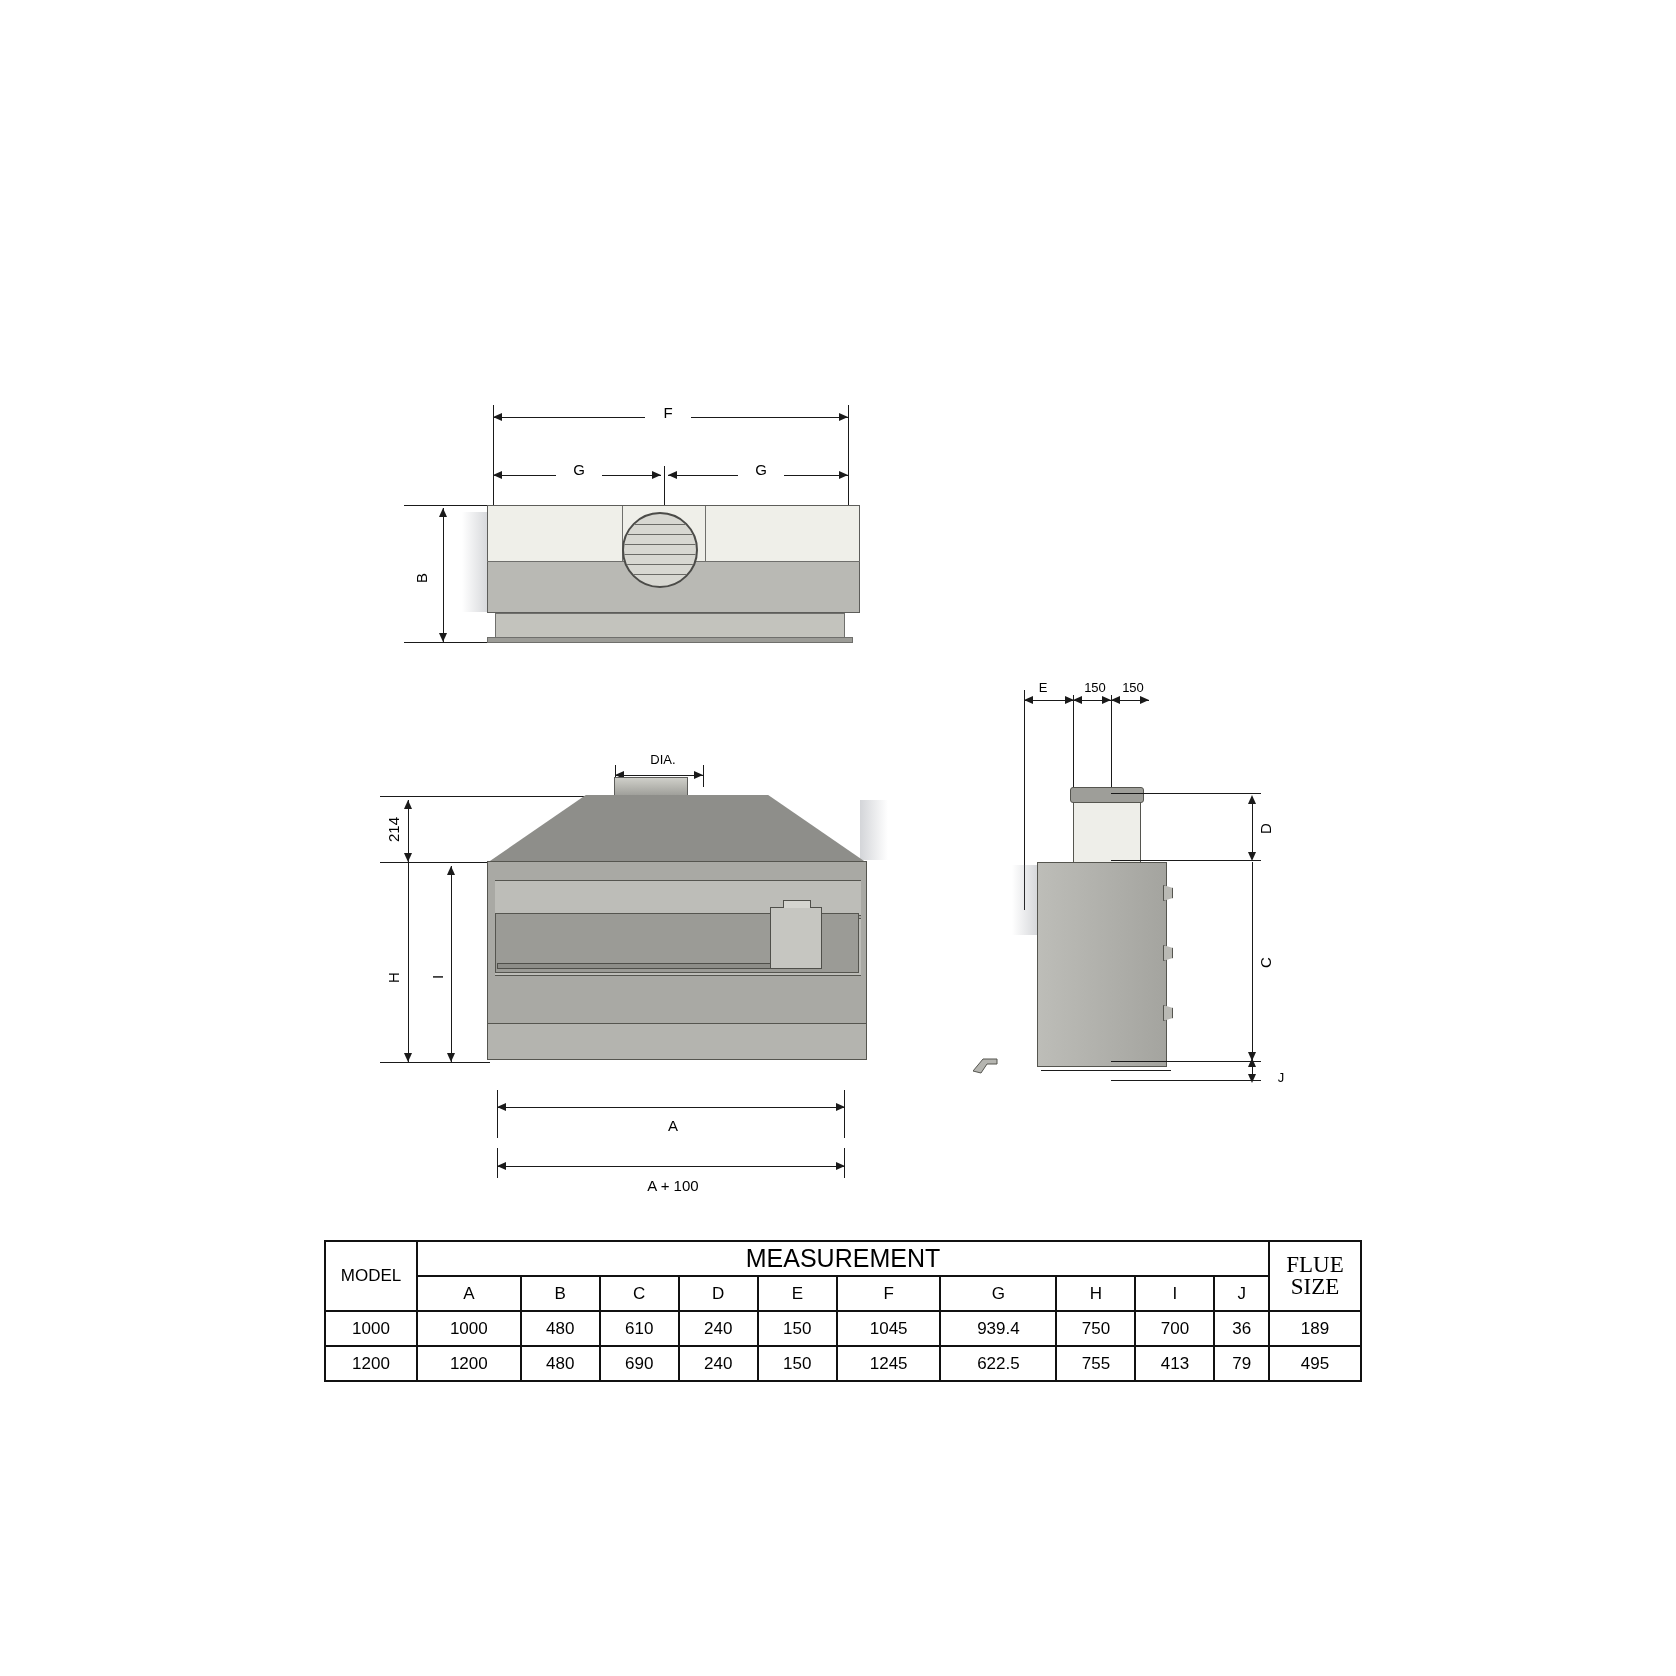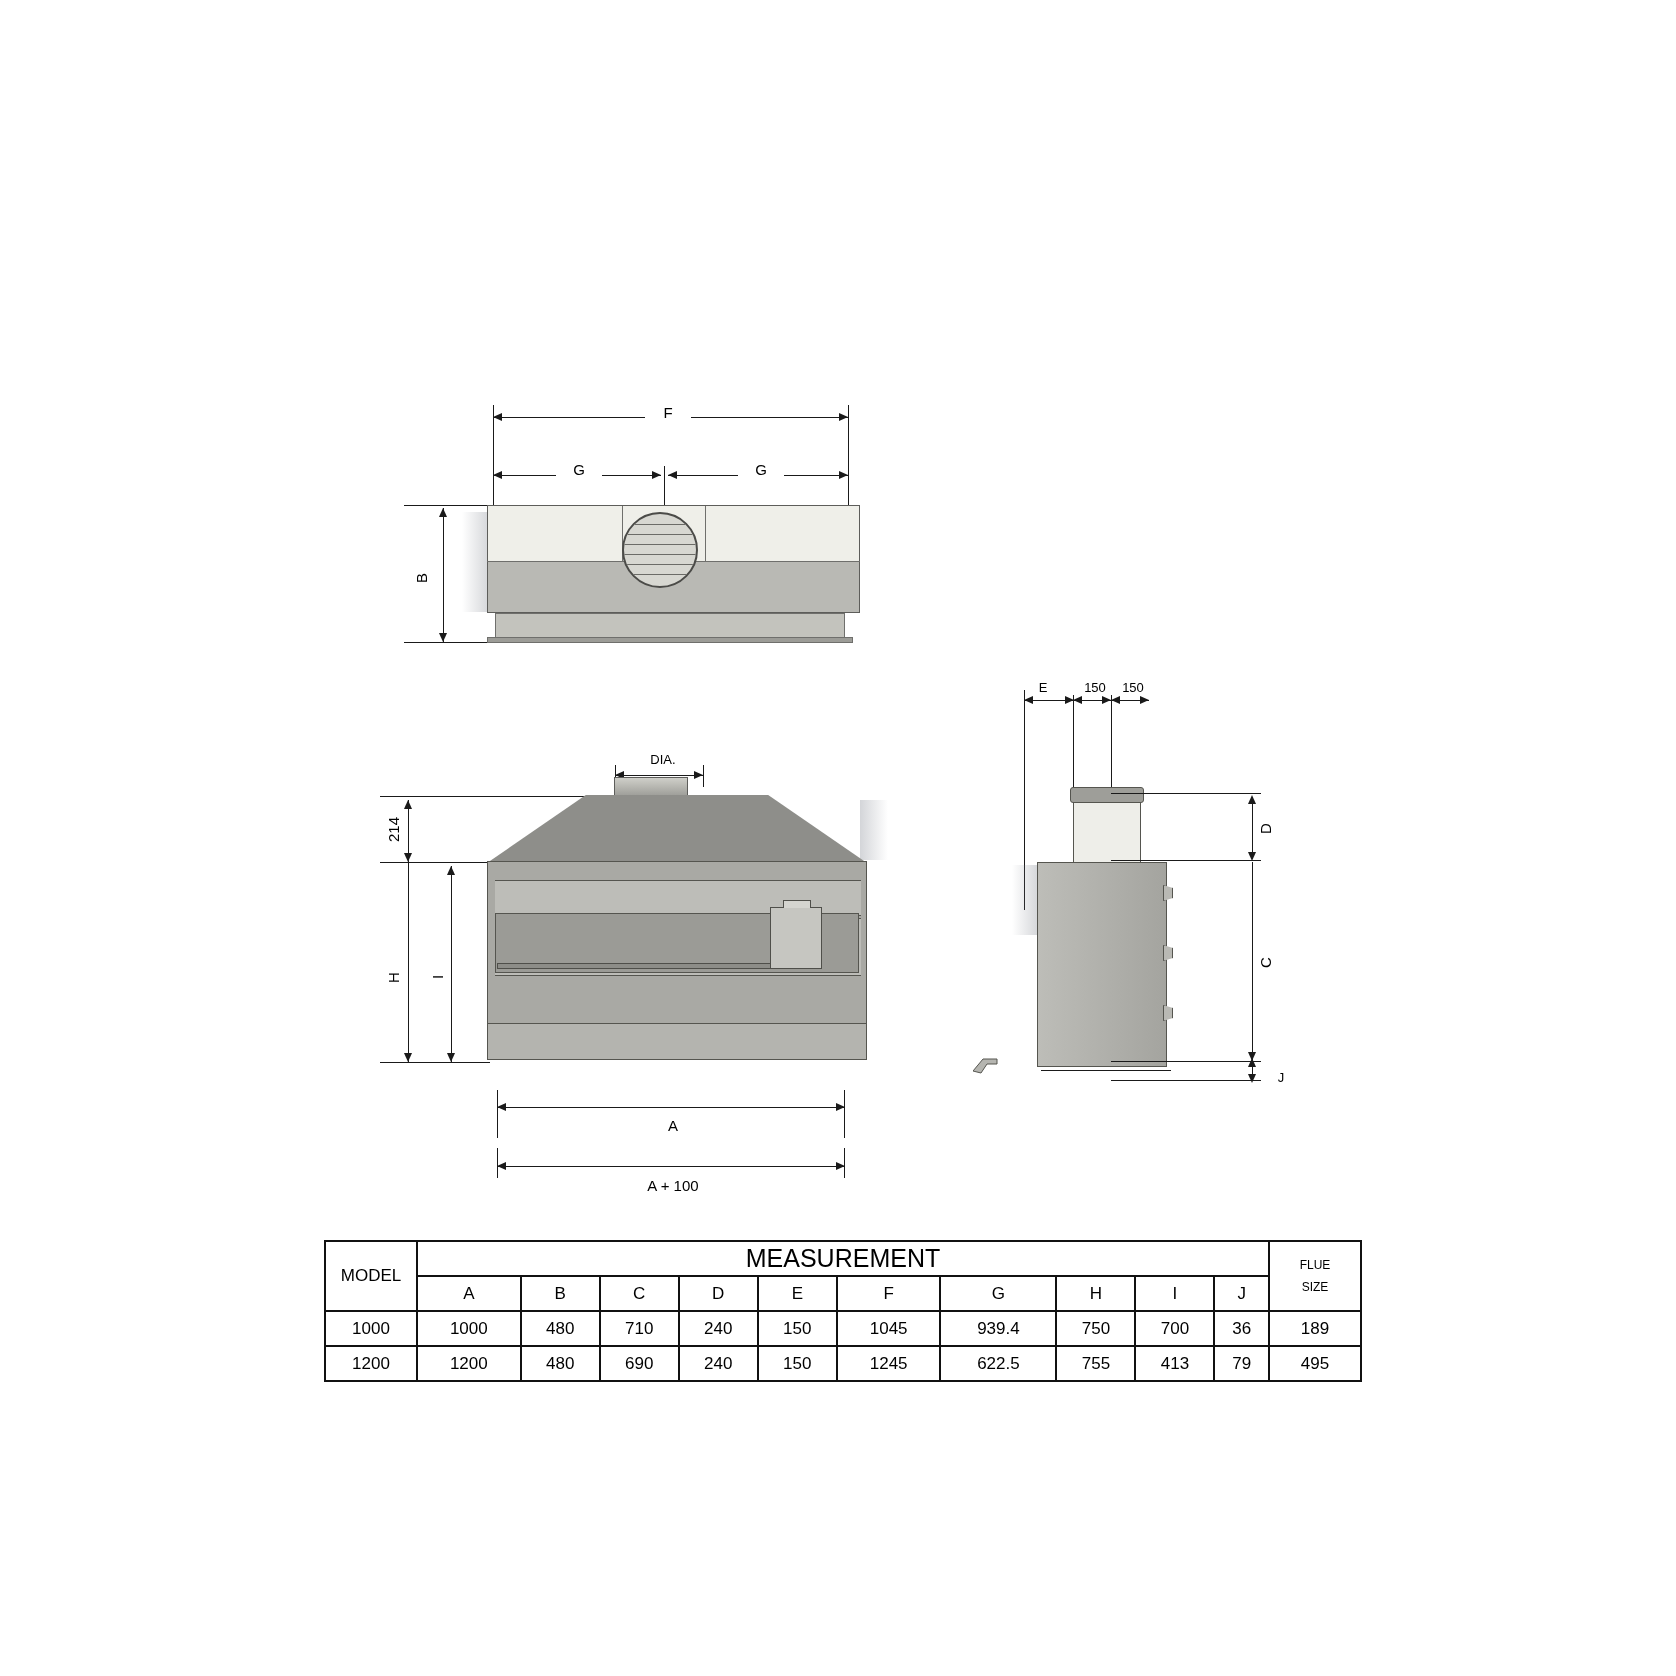--- a/index.html
+++ b/index.html
@@ -276,22 +276,23 @@
   .cell-model {
     width: 90px;
     font-size: 17px;
   }
   .cell-measure {
     font-size: 25px;
     height: 50px;
   }
   .cell-flue {
     width: 90px;
-    font-size: 12px;
+    font-size: 23px;
     line-height: 22px;
+    font-family: Liberation Serif, serif;
   }
   .row-letters td { height: 32px; }
   .row-data td { height: 32px; }
 </style>
 </head>
 <body>
 
 <div class="stage">
 
 
@@ -466,21 +467,21 @@
         <td>F</td>
         <td>G</td>
         <td>H</td>
         <td>I</td>
         <td>J</td>
       </tr>
       <tr class="row-data">
         <td>1000</td>
         <td>1000</td>
         <td>480</td>
-        <td>710</td>
+        <td>610</td>
         <td>240</td>
         <td>150</td>
         <td>1045</td>
         <td>939.4</td>
         <td>750</td>
         <td>700</td>
         <td>36</td>
         <td>189</td>
       </tr>
       <tr class="row-data">

